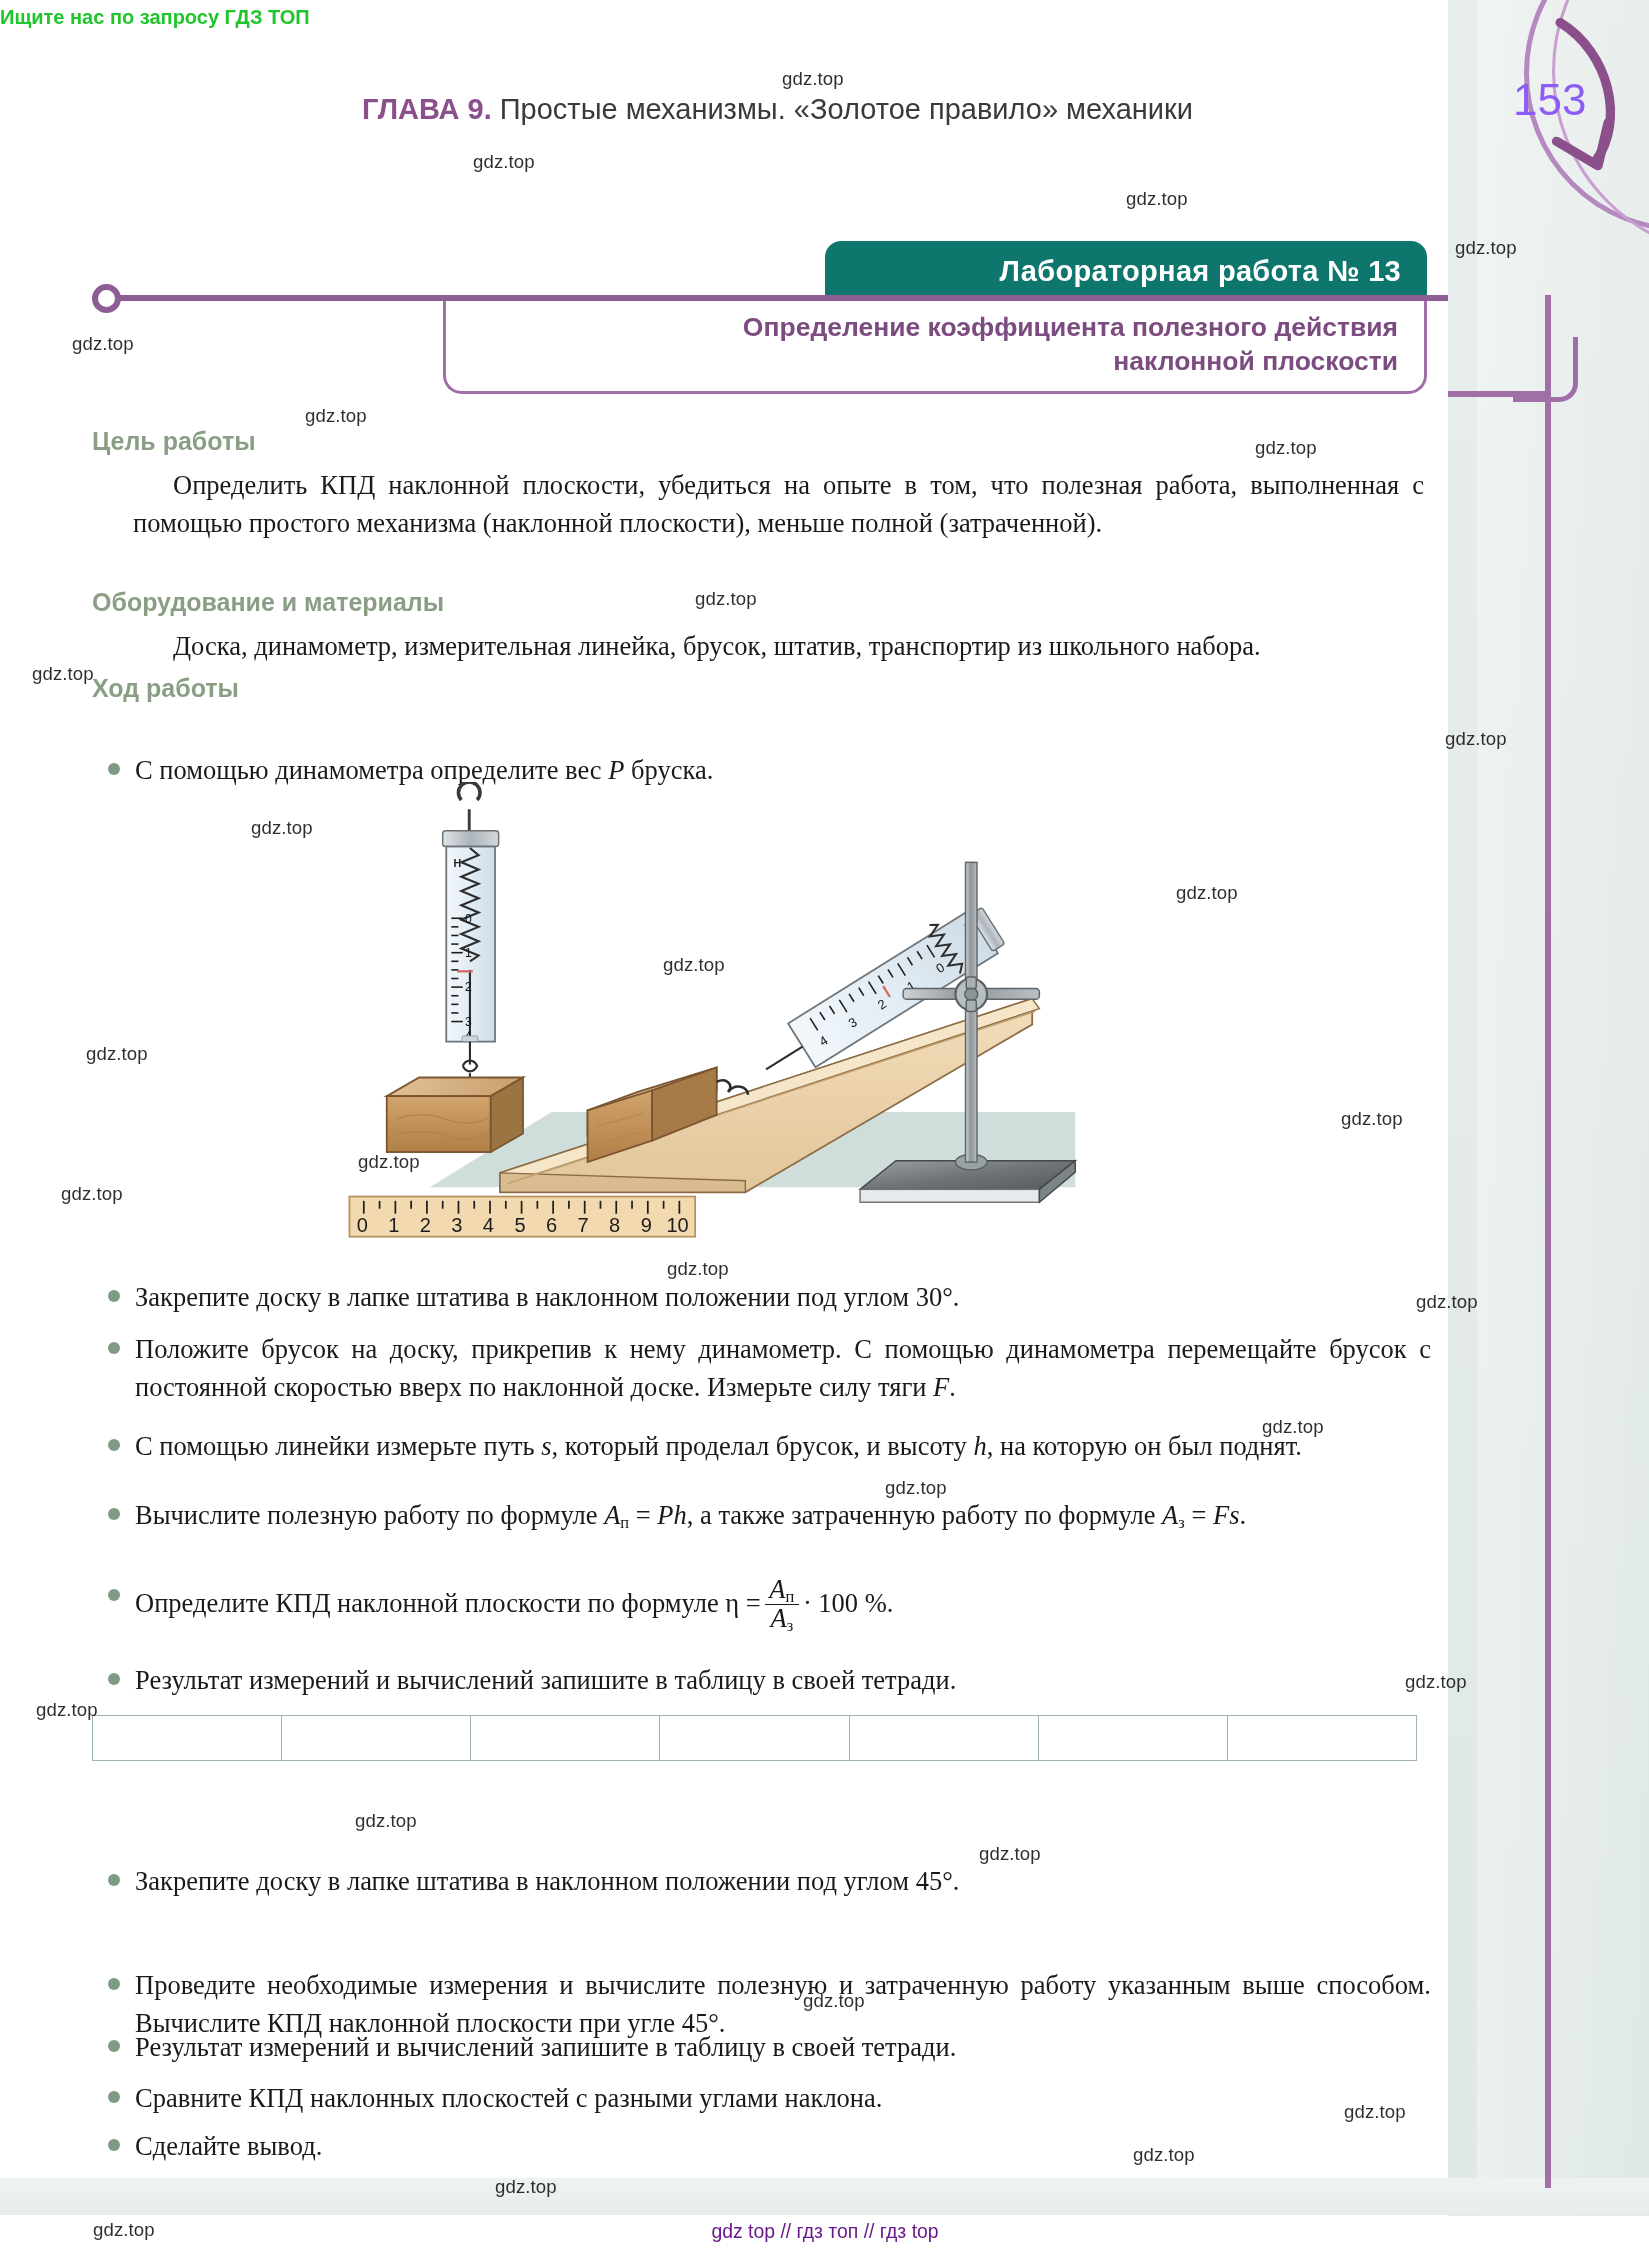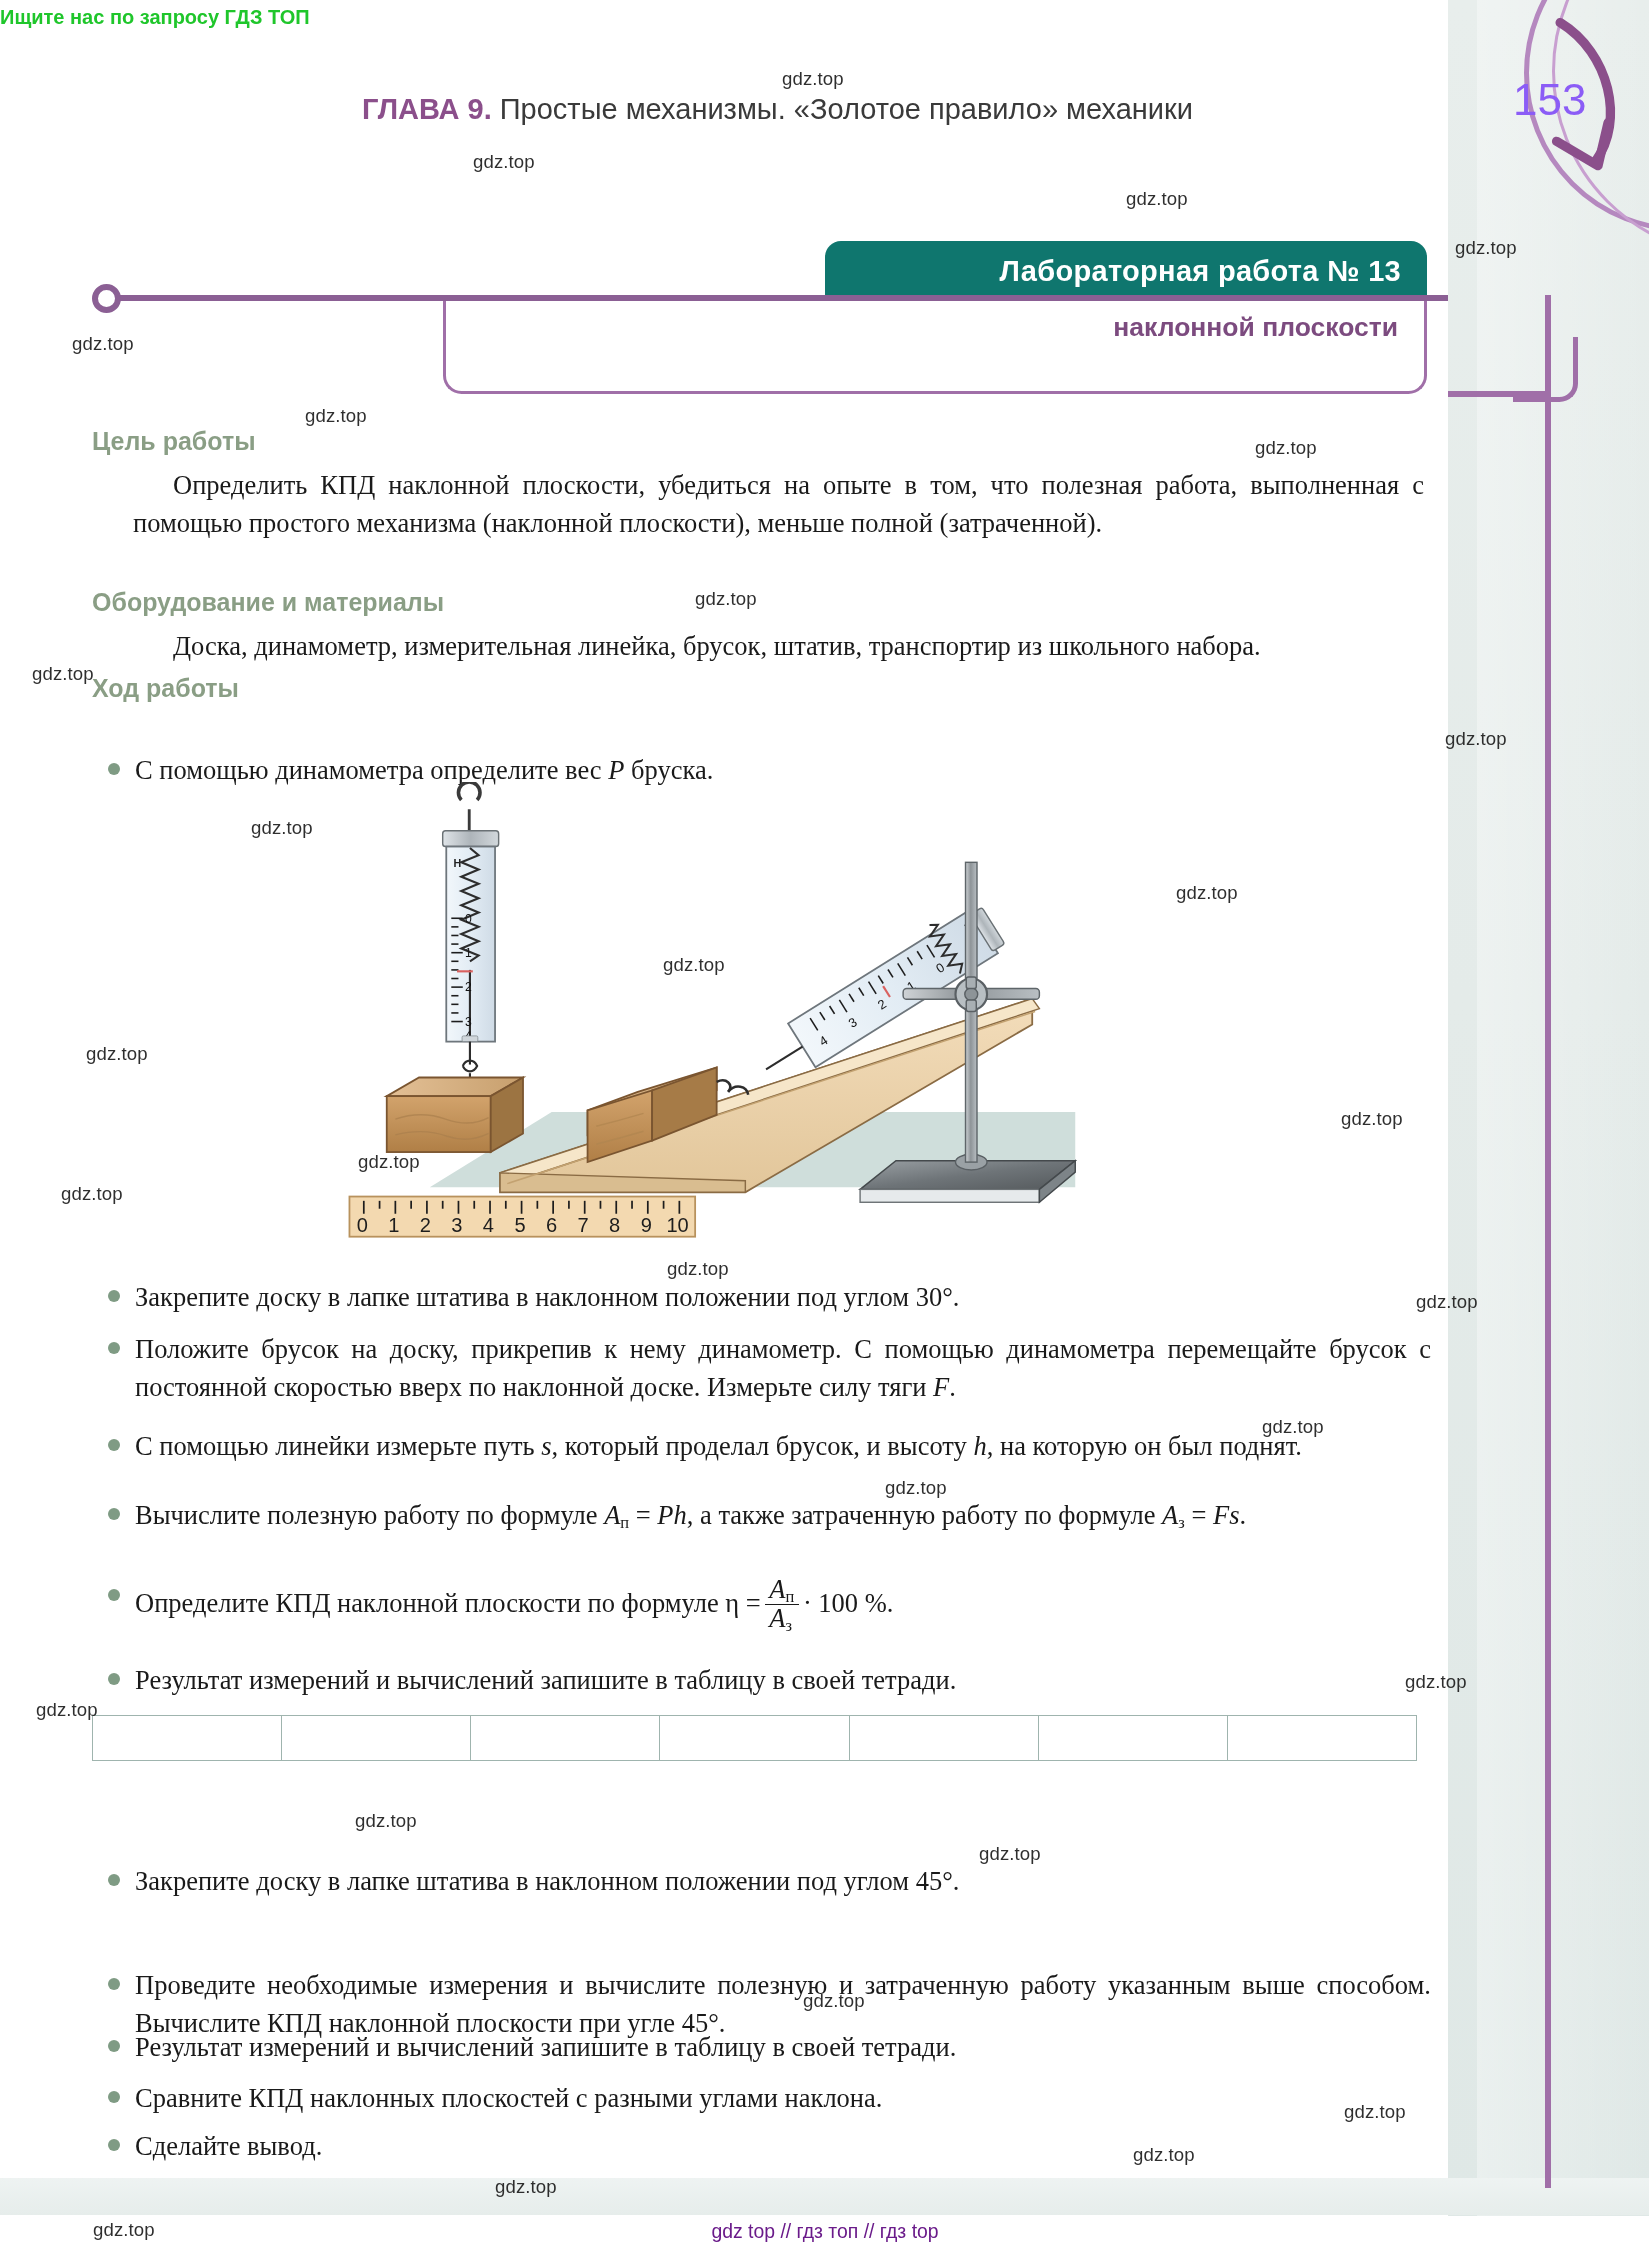--- a/index.html
+++ b/index.html
@@ -125,21 +125,21 @@
   }
   .bul-text{
     margin-left:27px;font-family:"Liberation Serif",serif;font-size:26.5px;color:#1a1a1a;
     line-height:1.45;text-align:justify;
   }
   .bul-text.nj{text-align:left;}
   i{font-style:italic;}
   sub{font-size:.62em;vertical-align:-.22em;}
 
   
-  .frac{display:inline-block;vertical-align:middle;line-height:1.05;
+  .frac{display:inline-block;vertical-align:middle;text-align:center;line-height:1.05;
         margin:0 4.3px;position:relative;top:-1.4px;}
   .frac .num{display:block;padding:0 4.3px;}
   .frac .den{display:block;padding:0 4.3px;border-top:1.4px solid #1a1a1a;}
 
   
   .tbl{
     position:absolute;left:92px;top:1715px;width:1325px;
     border-collapse:collapse;table-layout:fixed;
   }
   .tbl td{
@@ -184,20 +184,21 @@
 
 <div class="lab-banner">
   <span>Лабораторная работа № 13</span>
 </div>
 <div class="hline"></div>
 <div class="hline-dot"></div>
 <div class="vline-right"></div>
 <div class="rcorner"></div>
 <div class="rcorner-c"></div>
 <div class="title-box">
+  <span>Определение коэффициента полезного действия</span>
   <span>наклонной плоскости</span>
 </div>
 
 <div class="sec-head" style="top:427px;">Цель работы</div>
 <div class="para ind" style="top:467px;">Определить КПД наклонной плоскости, убедиться на опыте в том, что полезная работа, выполненная с помощью простого механизма (наклонной плоскости), меньше полной (затраченной).</div>
 
 <div class="sec-head" style="top:588px;">Оборудование и материалы</div>
 <div class="para ind" style="top:628px;">Доска, динамометр, измерительная линейка, брусок, штатив, транспортир из школьного набора.</div>
 
 <div class="sec-head" style="top:674px;">Ход работы</div>

